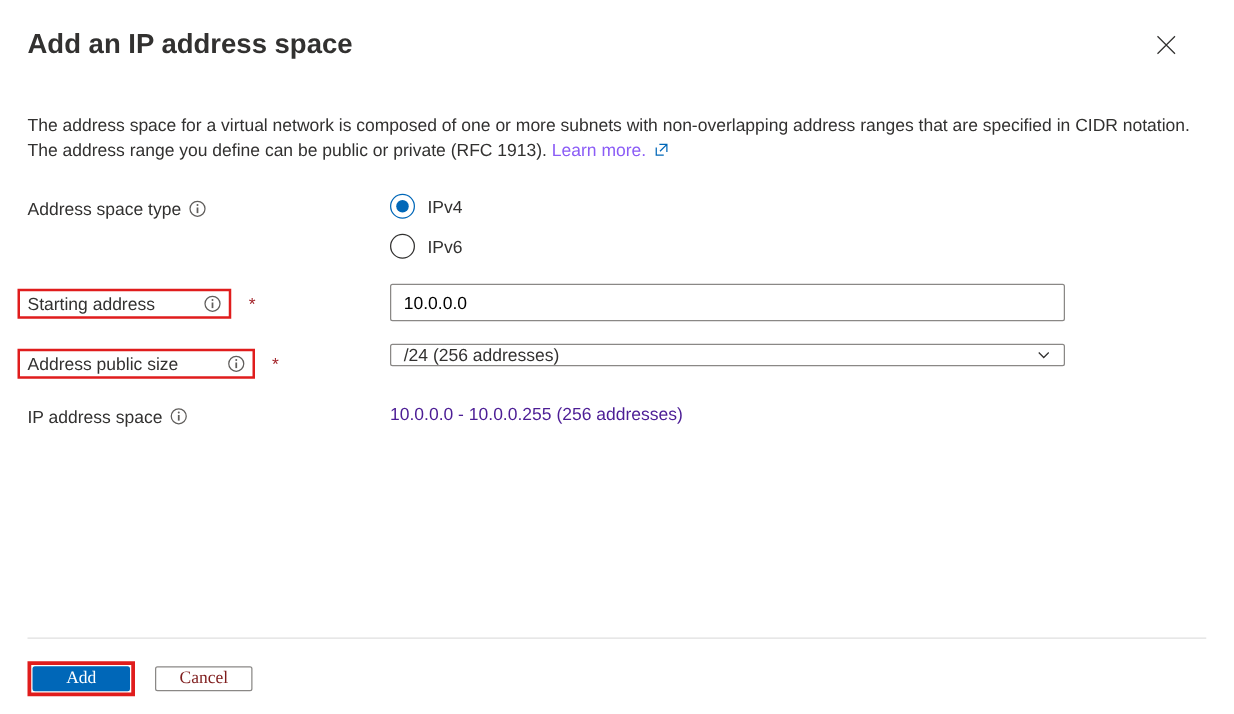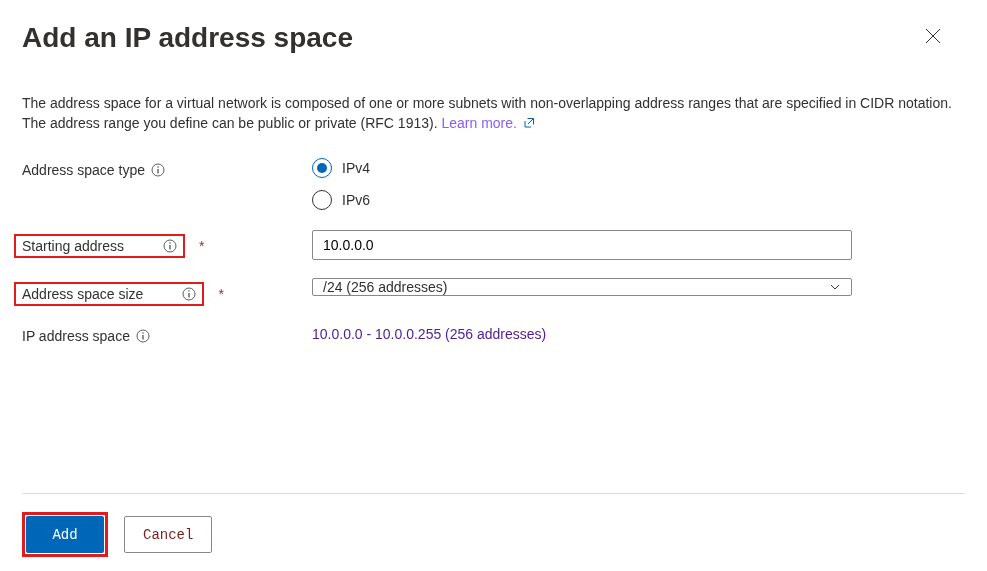--- a/index.html
+++ b/index.html
@@ -13,21 +13,21 @@
       position: relative;
       padding: 22px;
     }
     .header-row {
       display: flex;
       justify-content: space-between;
       align-items: flex-start;
       margin-bottom: 40px;
     }
     .title {
-      font-size: 28px;
+      font-size: 22px;
       font-weight: 600;
       color: #323130;
     }
     .close-btn {
       cursor: pointer;
       padding: 4px;
       margin-top: 2px;
       margin-right: 20px;
     }
     .description {
@@ -157,24 +157,24 @@
       height: 1px;
       background: #e0e0e0;
       margin-bottom: 18px;
     }
     .footer-buttons {
       display: flex;
       gap: 16px;
       align-items: center;
     }
     .btn {
-      height: 37px;
+      height: 20px;
       padding: 0 18px;
       font-size: 14px;
-      font-family: Liberation Mono, monospace;
+      font-family: Liberation Serif, serif;
       border-radius: 2px;
       cursor: pointer;
       display: inline-flex;
       align-items: center;
       justify-content: center;
       min-width: 78px;
     }
     .btn-primary {
       background: #0067b8;
       color: #fff;
@@ -260,21 +260,21 @@
     <span class="required-star">*</span>
   </div>
   <div class="form-control-col">
     <input type="text" class="text-input" value="10.0.0.0" style="">
   </div>
 </div>
 
 <div class="form-row">
   <div class="form-label-col">
     <span class="highlight-box">
-      <span class="form-label">Address space size</span>
+      <span class="form-label">Address public size</span>
       <span class="info-icon">
         <svg width="14" height="14" viewBox="0 0 14 14">
           <circle cx="7" cy="7" r="6" stroke="#605e5c" stroke-width="1" fill="none"></circle>
           <circle cx="7" cy="4" r="0.8" fill="#605e5c"></circle>
           <rect x="6.3" y="6" width="1.4" height="4.5" fill="#605e5c"></rect>
         </svg>
       </span>
     </span>
     <span class="required-star">*</span>
   </div>

